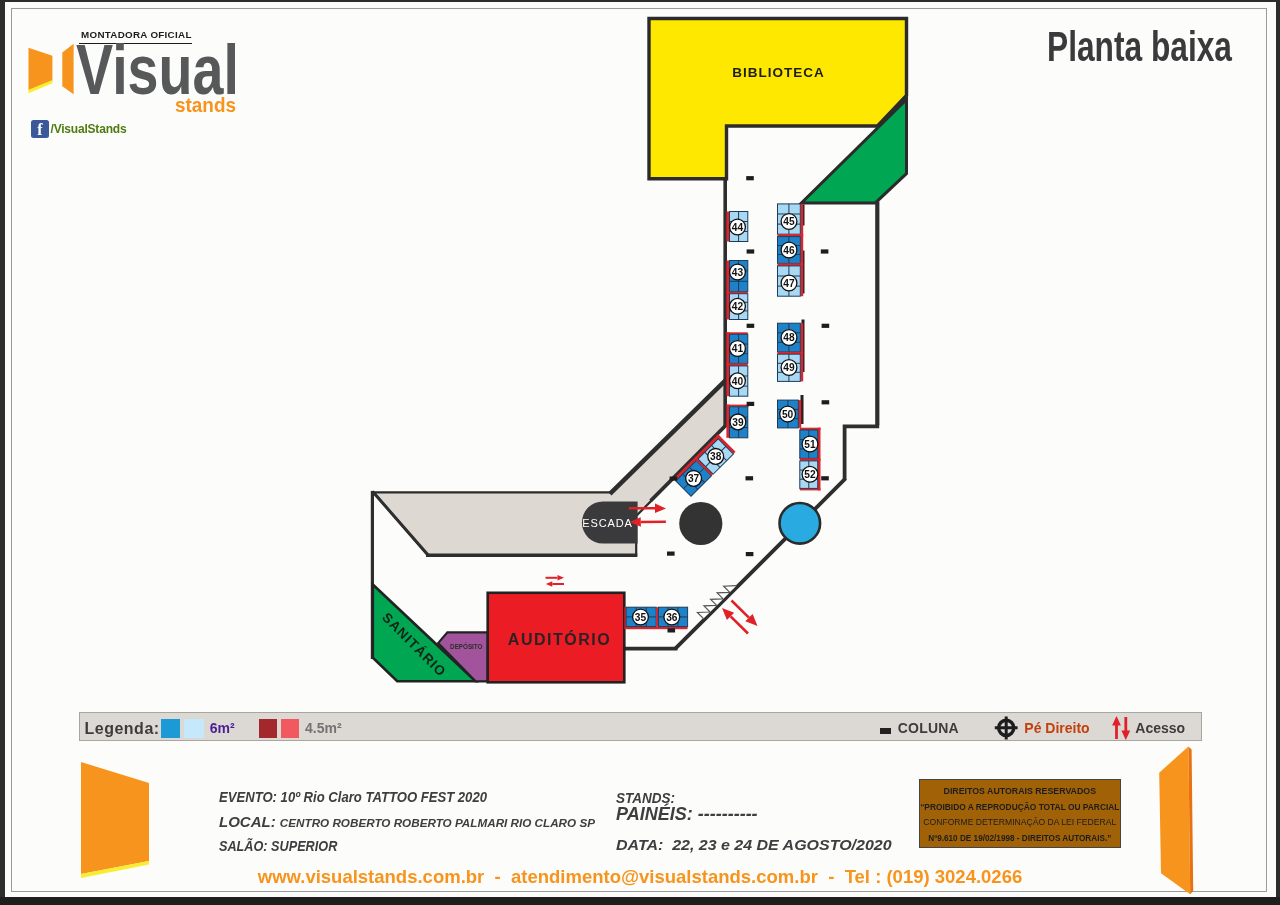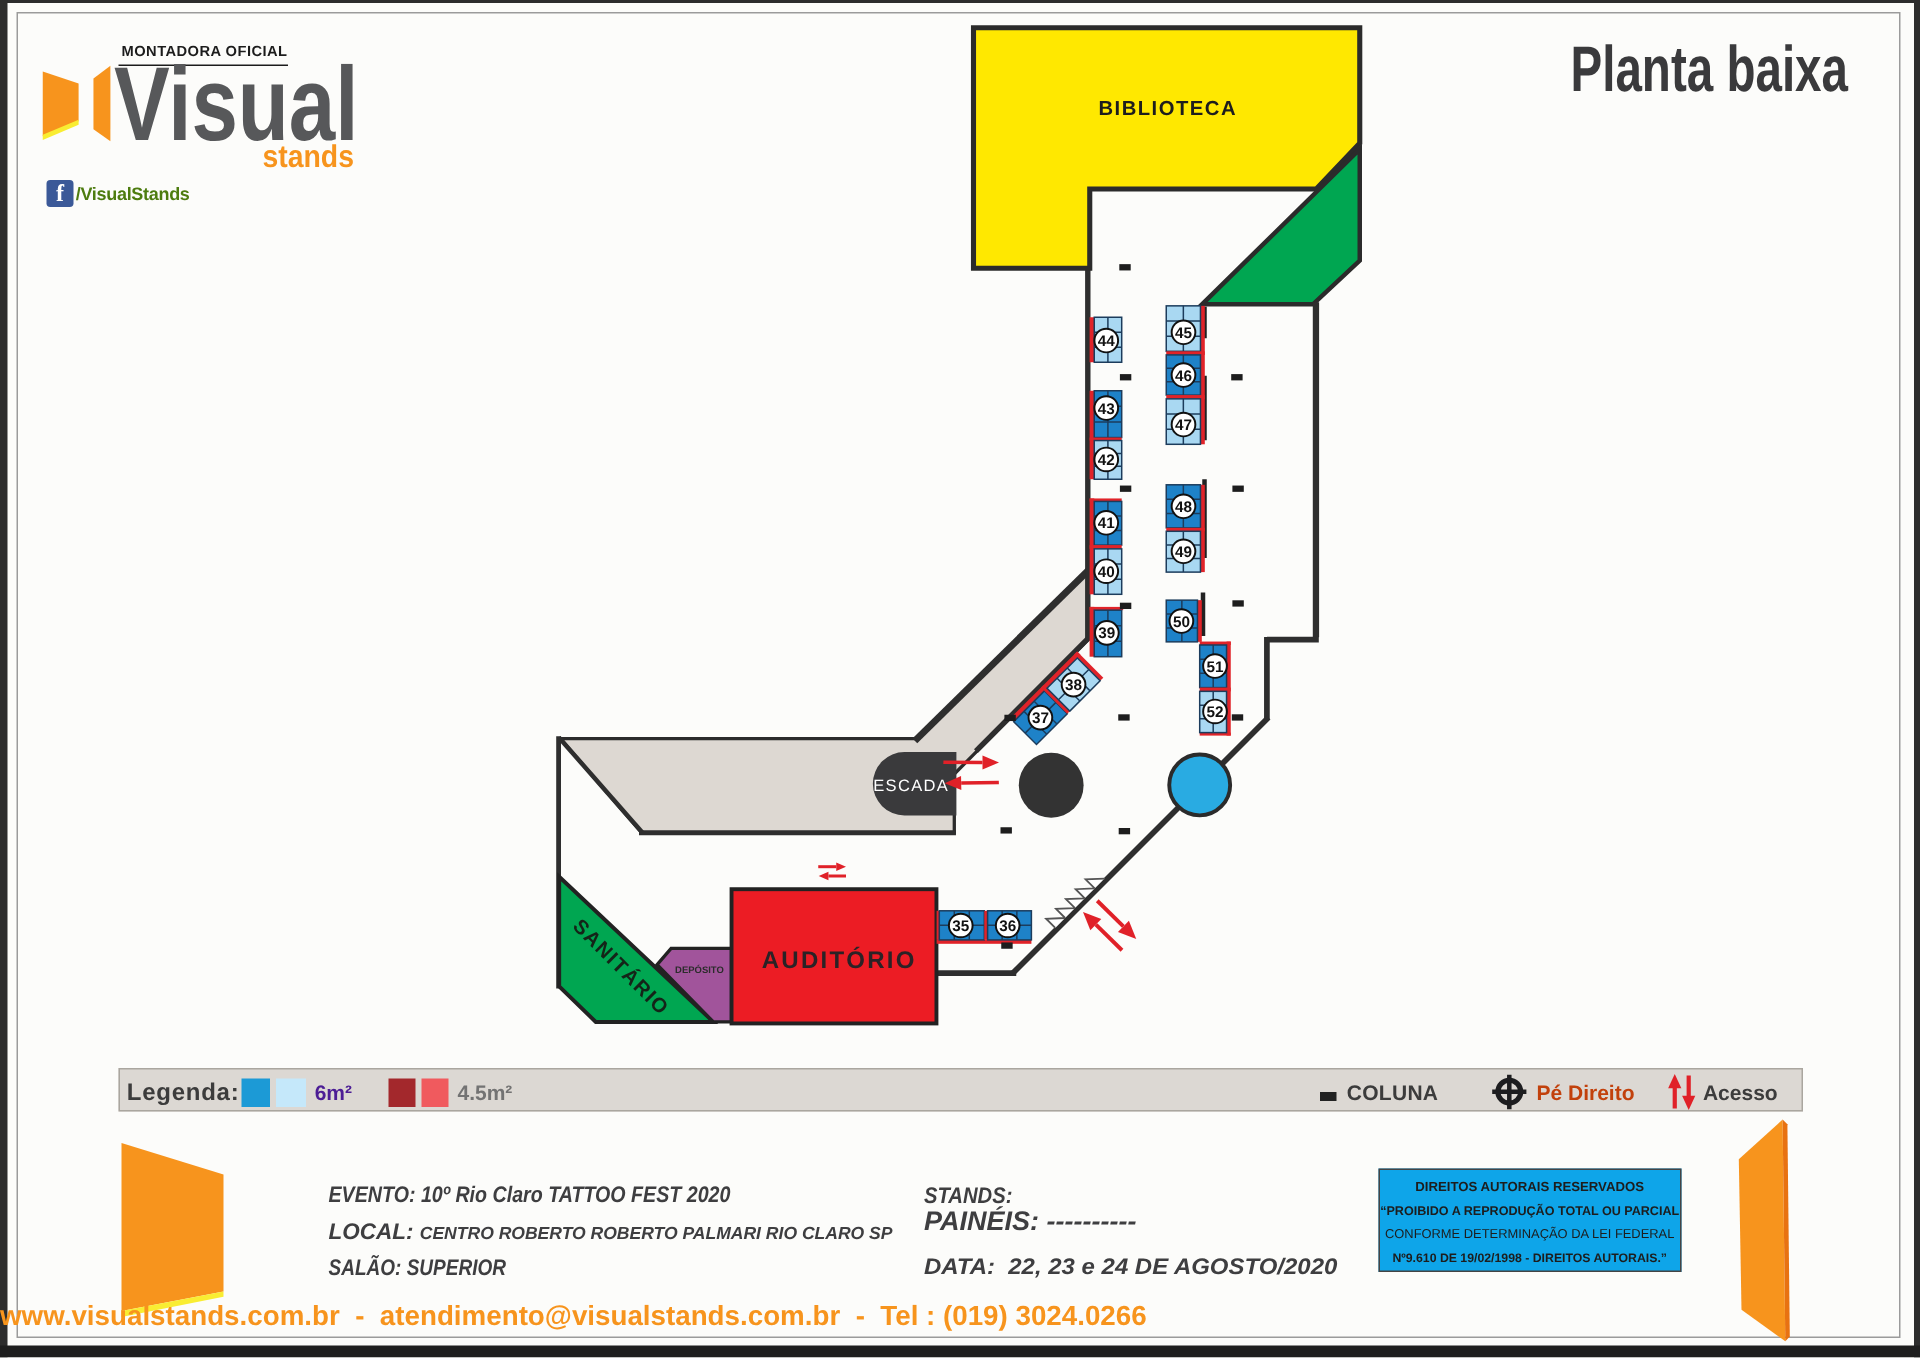--- a/index.html
+++ b/index.html
@@ -302,20 +302,20 @@
 <div class="a b i" style="left:219px;top:813px;font-size:15px;color:#3E3E40">LOCAL: <span style="font-size:11.7px">CENTRO ROBERTO ROBERTO PALMARI RIO CLARO SP</span></div>
 
 <div class="a b i" style="left:219px;top:837px;font-size:15px;color:#3E3E40;transform:scaleX(0.845);transform-origin:left top">SALÃO: SUPERIOR</div>
 
 <div class="a b i" style="left:616px;top:789px;font-size:15px;color:#3E3E40;transform:scaleX(0.9);transform-origin:left top">STANDS:</div>
 
 <div class="a b i" style="left:616px;top:804px;font-size:18px;color:#3E3E40">PAINÉIS: ----------</div>
 
 <div class="a b i" style="left:616px;top:836px;font-size:15px;color:#3E3E40;transform:scaleX(1.065);transform-origin:left top">DATA:&nbsp; 22, 23 e 24 DE AGOSTO/2020</div>
 
-<div class="a" style="left:918.8px;top:779.2px;width:202px;height:69px;background:#0ea5e9;border:1px solid #444;text-align:center;color:#1d1d1d">
+<div class="a" style="left:918.8px;top:779.2px;width:202px;height:69px;background:#a16207;border:1px solid #444;text-align:center;color:#1d1d1d">
   <div class="b" style="font-size:8.8px;margin-top:4px;line-height:15.5px;white-space:nowrap">DIREITOS AUTORAIS RESERVADOS</div>
   <div class="b" style="font-size:8.4px;margin-top:0;line-height:15.5px;white-space:nowrap">“PROIBIDO A REPRODUÇÃO TOTAL OU PARCIAL</div>
   <div style="font-size:8.6px;margin-top:0;line-height:15.5px;white-space:nowrap">CONFORME DETERMINAÇÃO DA LEI FEDERAL</div>
   <div class="b" style="font-size:8.2px;margin-top:0;line-height:15.5px;white-space:nowrap">Nº9.610 DE 19/02/1998 - DIREITOS AUTORAIS.”</div>
 </div>
 
-<div class="a b" style="left:0;top:866px;width:1280px;font-size:18.5px;color:#F7941D">www.visualstands.com.br&nbsp; -&nbsp; atendimento@visualstands.com.br&nbsp; -&nbsp; Tel : (019) 3024.0266</div>
+<div class="a b" style="left:0;top:866px;width:1280px;text-align:center;font-size:18.5px;color:#F7941D">www.visualstands.com.br&nbsp; -&nbsp; atendimento@visualstands.com.br&nbsp; -&nbsp; Tel : (019) 3024.0266</div>
 
 </body></html>

